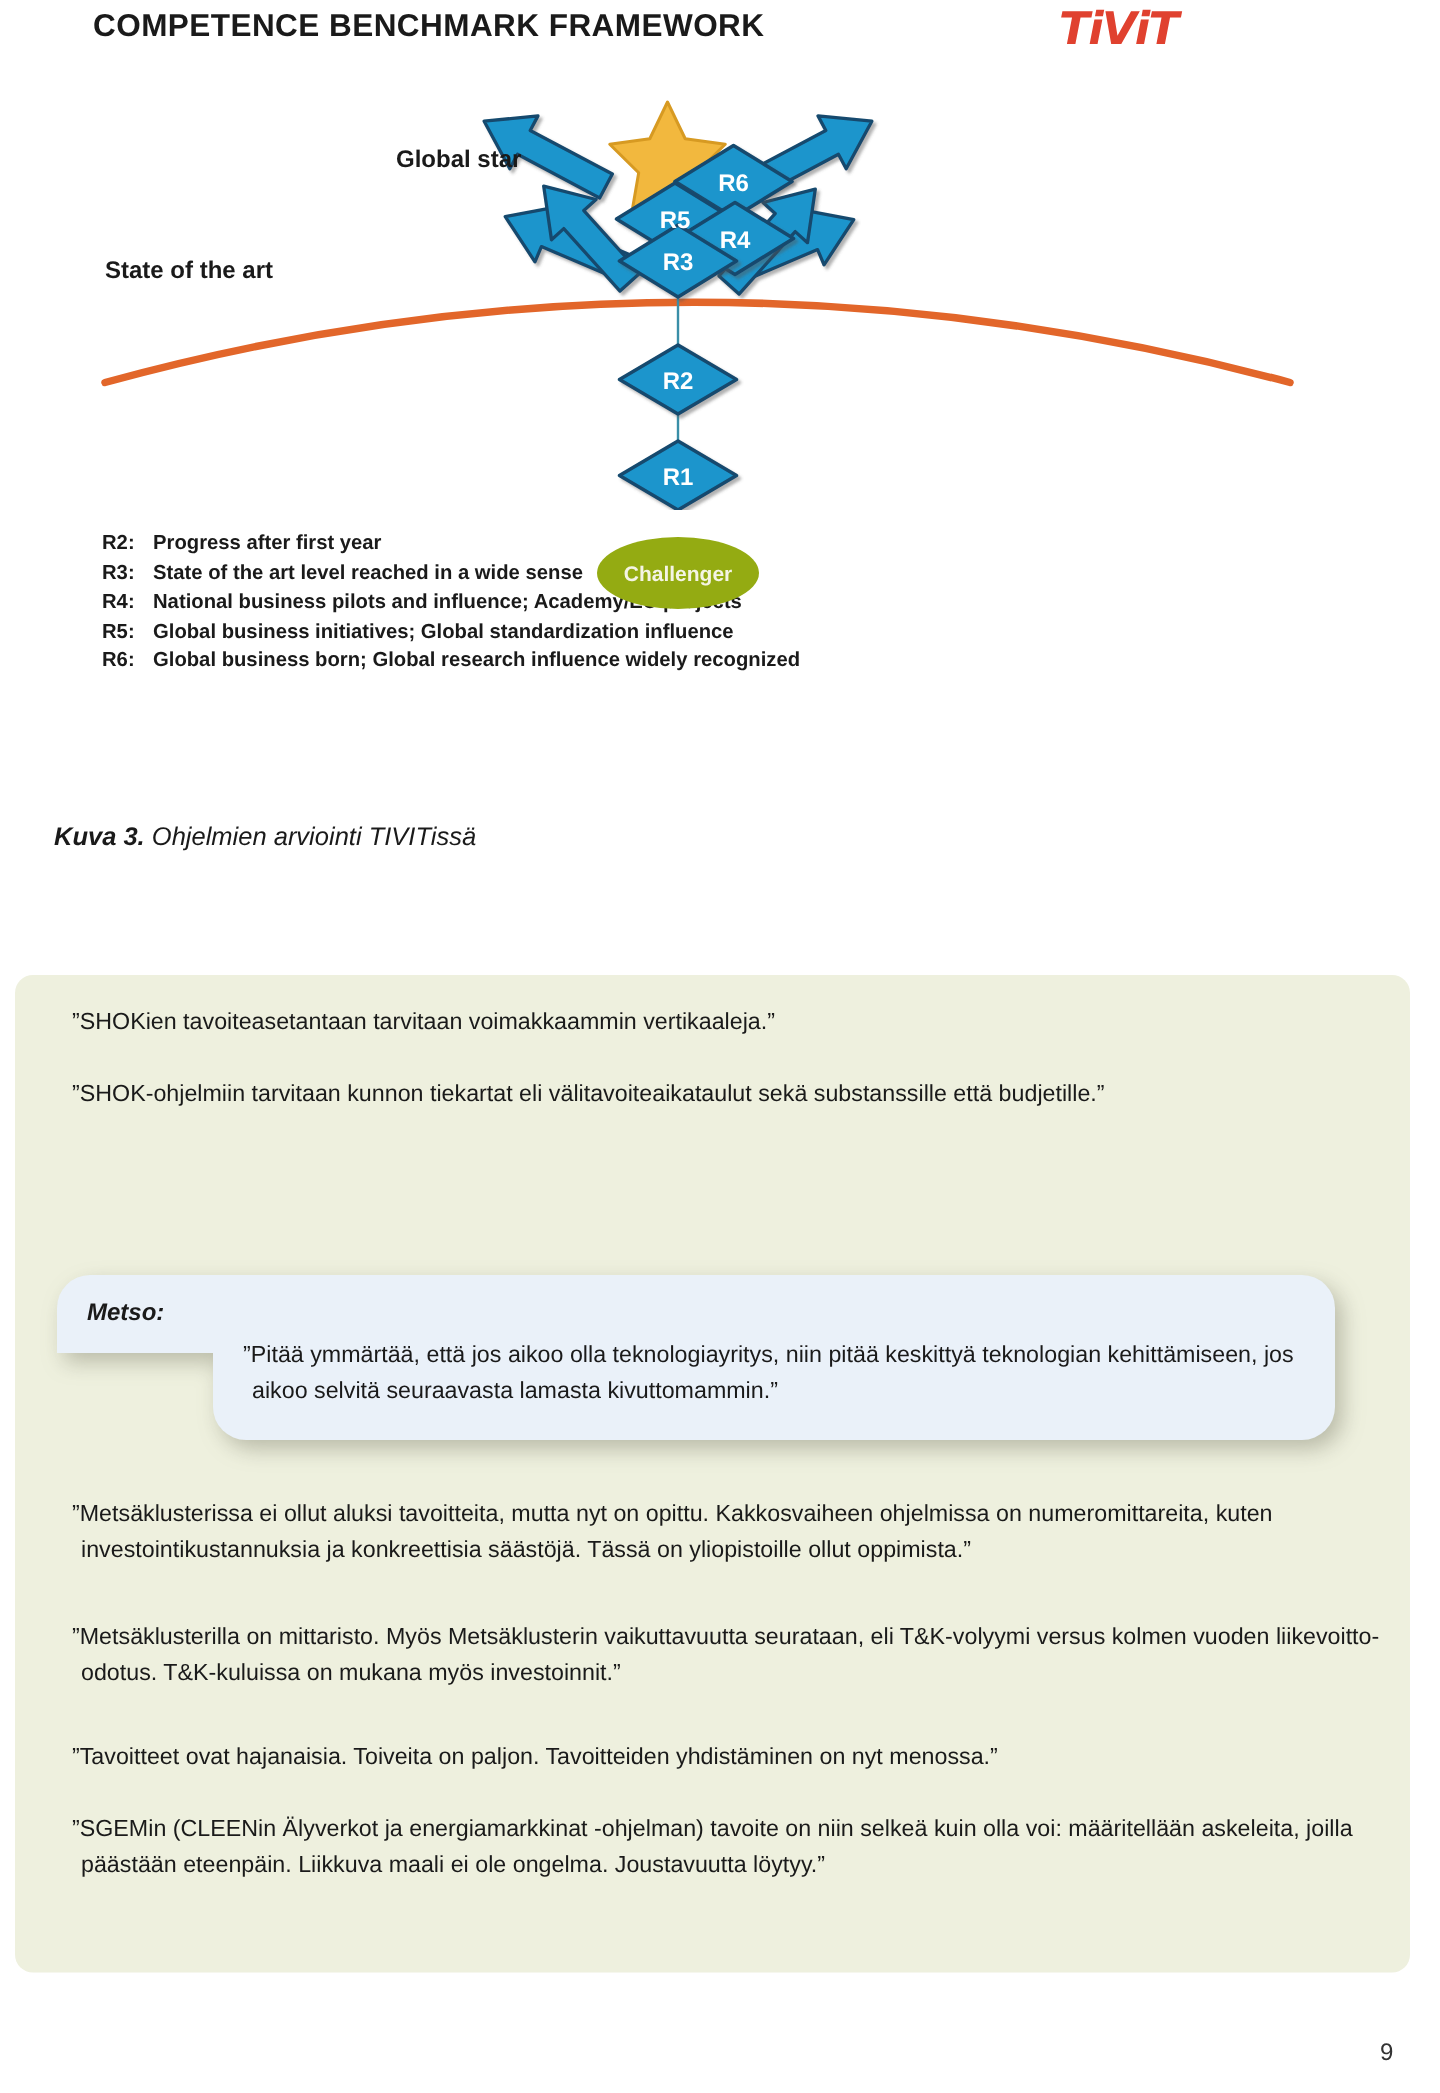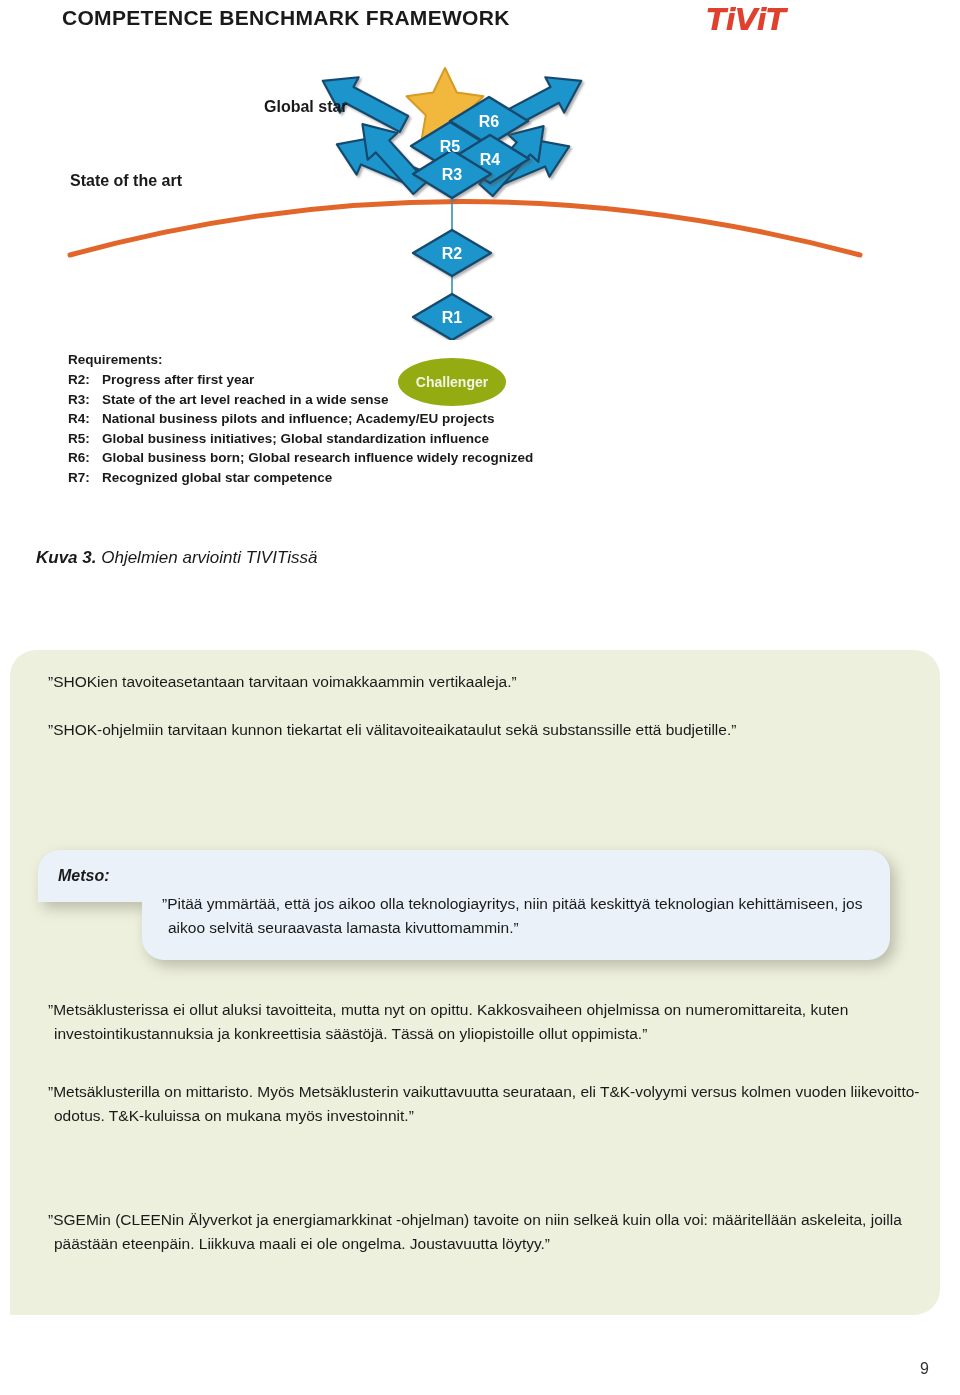--- a/index.html
+++ b/index.html
@@ -109,20 +109,21 @@
   
   #quote-panel {
     position: absolute;
     left: 10px; top: 650px;
     width: 930px; height: 665px;
     background: #EEF0DE;
     border-top-left-radius: 26px;
     border-top-right-radius: 26px;
     border-bottom-right-radius: 26px;
     border-bottom-left-radius: 0px;
+    border-radius: 12px;
   }
 
   .quote-line {
     position: absolute;
     font-size: 15.5px;
     line-height: 24px;
     color: #1a1a1a;
   }
   #quote-1 { left: 38px; top: 20px; width: 860px; }
   #quote-2 { left: 38px; top: 68px; width: 870px; }
@@ -267,59 +268,55 @@
       <text x="450" y="112">R5</text>
       <text x="490" y="125">R4</text>
       <text x="452" y="140">R3</text>
       <text x="452" y="219">R2</text>
       <text x="452" y="283">R1</text>
     </g>
   </svg>
 </div>
 
 <div id="requirements-block">
-  <div id="requirements-heading">Requirements:</div>
 
   <div class="req-row">
     <span class="req-key">R2:</span>
     <span class="req-text">Progress after first year</span>
   </div>
   <div class="req-row">
     <span class="req-key">R3:</span>
     <span class="req-text">State of the art level reached in a wide sense</span>
   </div>
   <div class="req-row">
     <span class="req-key">R4:</span>
     <span class="req-text">National business pilots and influence; Academy/EU projects</span>
   </div>
   <div class="req-row">
     <span class="req-key">R5:</span>
     <span class="req-text">Global business initiatives; Global standardization influence</span>
   </div>
   <div class="req-row">
     <span class="req-key">R6:</span>
     <span class="req-text">Global business born; Global research influence widely recognized</span>
-  </div>
-  <div class="req-row">
-    <span class="req-key">R7:</span>
-    <span class="req-text">Recognized global star competence</span>
   </div>
 </div>
 
 <div id="challenger-badge">Challenger</div>
 
 <div id="figure-caption">
   <span class="cap-strong">Kuva 3.</span><span> Ohjelmien arviointi TIVITissä</span>
 </div>
 
 <div id="quote-panel">
   <div class="quote-line" id="quote-1">”SHOKien tavoiteasetantaan tarvitaan voimakkaammin vertikaaleja.”</div>
   <div class="quote-line" id="quote-2">”SHOK-ohjelmiin tarvitaan kunnon tiekartat eli välitavoiteaikataulut sekä substanssille että budjetille.”</div>
   <div class="quote-line" id="quote-4">”Metsäklusterissa ei ollut aluksi tavoitteita, mutta nyt on opittu. Kakkosvaiheen ohjelmissa on numeromittareita, kuten investointikustannuksia ja konkreettisia säästöjä. Tässä on yliopistoille ollut oppimista.”</div>
   <div class="quote-line" id="quote-5">”Metsäklusterilla on mittaristo. Myös Metsäklusterin vaikuttavuutta seurataan, eli T&amp;K-volyymi versus kolmen vuoden liikevoitto-odotus. T&amp;K-kuluissa on mukana myös investoinnit.”</div>
+  <div class="quote-line" id="quote-6">”Tavoitteet ovat hajanaisia. Toiveita on paljon. Tavoitteiden yhdistäminen on nyt menossa.”</div>
   <div class="quote-line" id="quote-7">”SGEMin (CLEENin Älyverkot ja energiamarkkinat -ohjelman) tavoite on niin selkeä kuin olla voi: määritellään askeleita, joilla päästään eteenpäin. Liikkuva maali ei ole ongelma. Joustavuutta löytyy.”</div>
 </div>
 
 <div id="metso-callout">
   <div id="metso-tab"></div>
   <div id="metso-body"></div>
   <div id="metso-label">Metso:</div>
   <div id="metso-quote">”Pitää ymmärtää, että jos aikoo olla teknologiayritys, niin pitää keskittyä teknologian kehittämiseen, jos aikoo selvitä seuraavasta lamasta kivuttomammin.”</div>
 </div>
 

